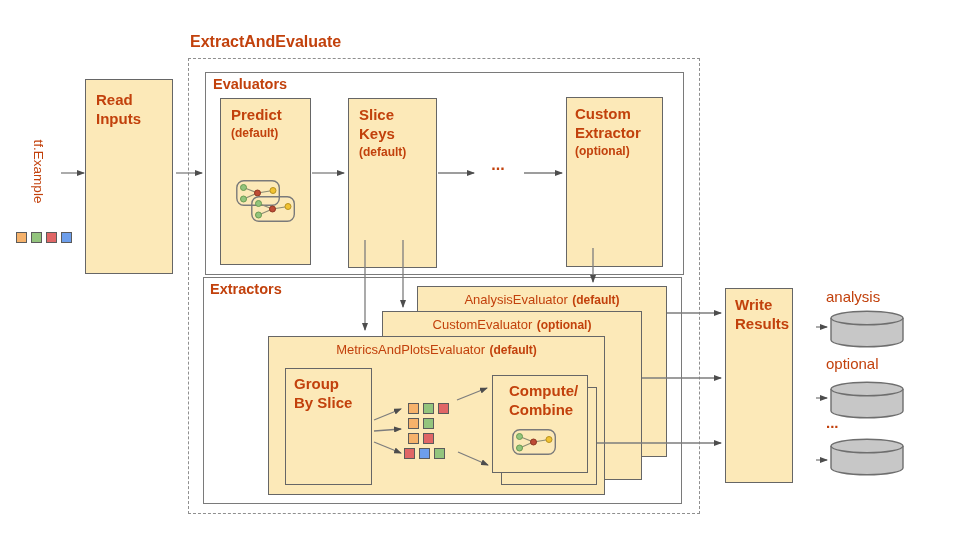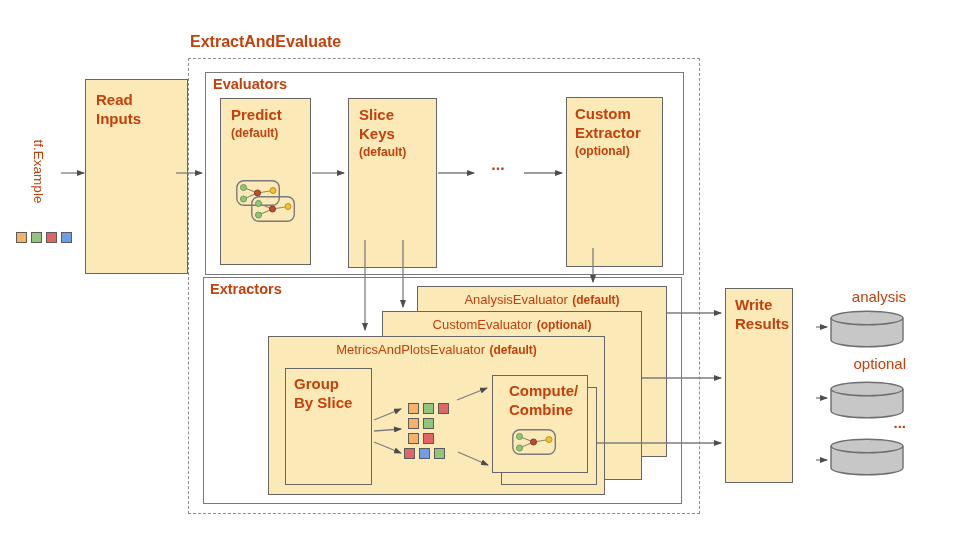--- a/index.html
+++ b/index.html
@@ -11,21 +11,21 @@
   .ybox{border:1.4px solid #666;background:#FCE9B8;box-sizing:border-box;}
   .diagram-title{font-weight:bold;font-size:16px;z-index:3;}
   .section-label{font-weight:bold;font-size:14.5px;z-index:4;}
   .btitle{font-weight:bold;font-size:15px;white-space:pre-line;line-height:1.25;}
   .bqual{font-weight:bold;font-size:12px;line-height:1.3;}
   .ev-head{text-align:center;padding-top:3px;white-space:nowrap;}
   .ev-head .main{font-weight:normal;font-size:13px;margin-top:16px;}
   .ev-head .qual{font-weight:bold;font-size:12px;}
   .sq-row{display:flex;gap:4px;z-index:8;}
   .sq{width:11px;height:11px;border:1.5px solid #5b5b5b;box-sizing:border-box;display:inline-block;}
-  .out-label{font-size:15px;text-align:right;z-index:3;}
+  .out-label{font-size:15px;text-align:left;z-index:3;}
   .out-ellipsis{font-weight:bold;}
   .tfexample{width:110px;text-align:center;font-size:13.5px;transform:rotate(90deg);z-index:3;}
   svg.overlay{position:absolute;left:0;top:0;z-index:30;pointer-events:none;}
   svg.icon{z-index:9;}
 </style>
 </head>
 <body>
 
 <div id="canvas">
 
@@ -33,21 +33,21 @@
   <div class="abs diagram-title" style="left:190px;top:33px;">ExtractAndEvaluate</div>
 
   <div class="abs tfexample" style="left:-17px;top:164px;">tf.Example</div>
   <div class="abs sq-row" style="left:16px;top:232px;">
       <span class="sq" style="background: rgb(246, 178, 107);"></span>
       <span class="sq" style="background: rgb(147, 196, 125);"></span>
       <span class="sq" style="background: rgb(224, 102, 102);"></span>
       <span class="sq" style="background: rgb(109, 158, 235);"></span>
     </div>
 
-  <div class="abs ybox" style="left:85px;top:79px;width:103px;height:195px;z-index:3;">
+  <div class="abs ybox" style="left:85px;top:79px;width:88px;height:195px;z-index:3;">
     <div class="btitle" style="padding:11px 0 0 10px;">Read
 Inputs</div>
   </div>
 
   <div class="abs whitebox" style="left:205px;top:72px;width:477px;height:201px;"></div>
   <div class="abs section-label" style="left:213px;top:76px;">Evaluators</div>
 
   <div class="abs ybox" style="left:220px;top:98px;width:91px;height:167px;z-index:4;">
     <div class="btitle" style="padding:7px 0 0 10px;">Predict</div>
     <div class="bqual" style="padding:1px 0 0 10px;">(default)</div>

